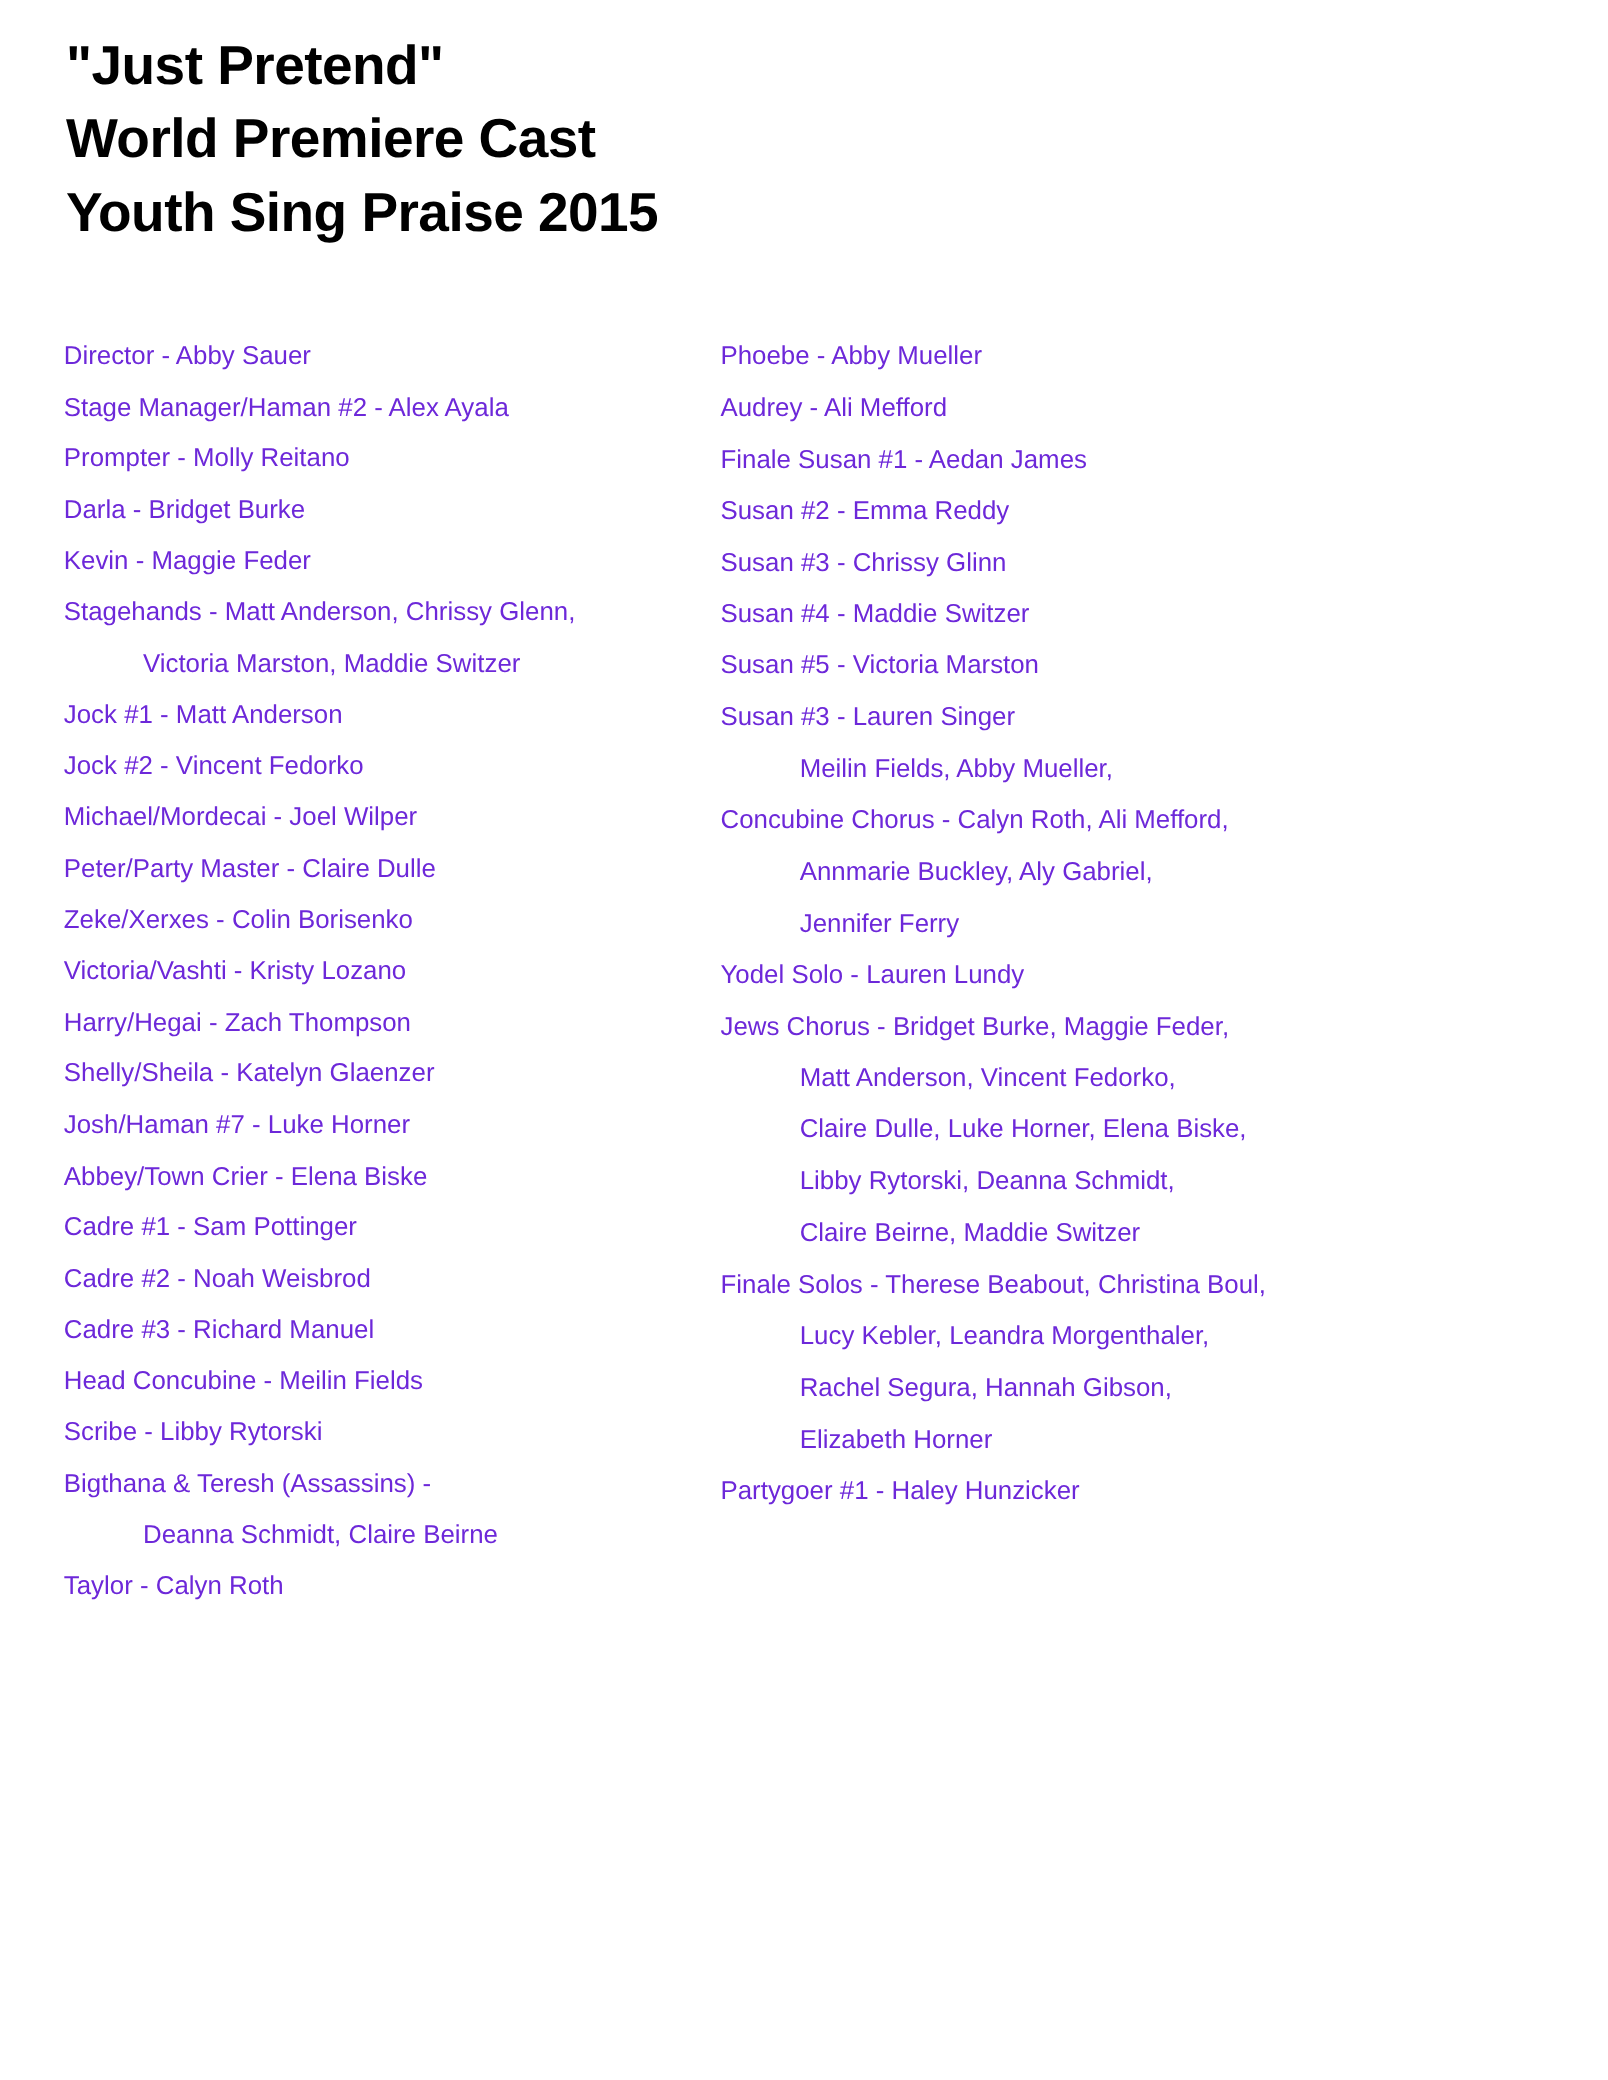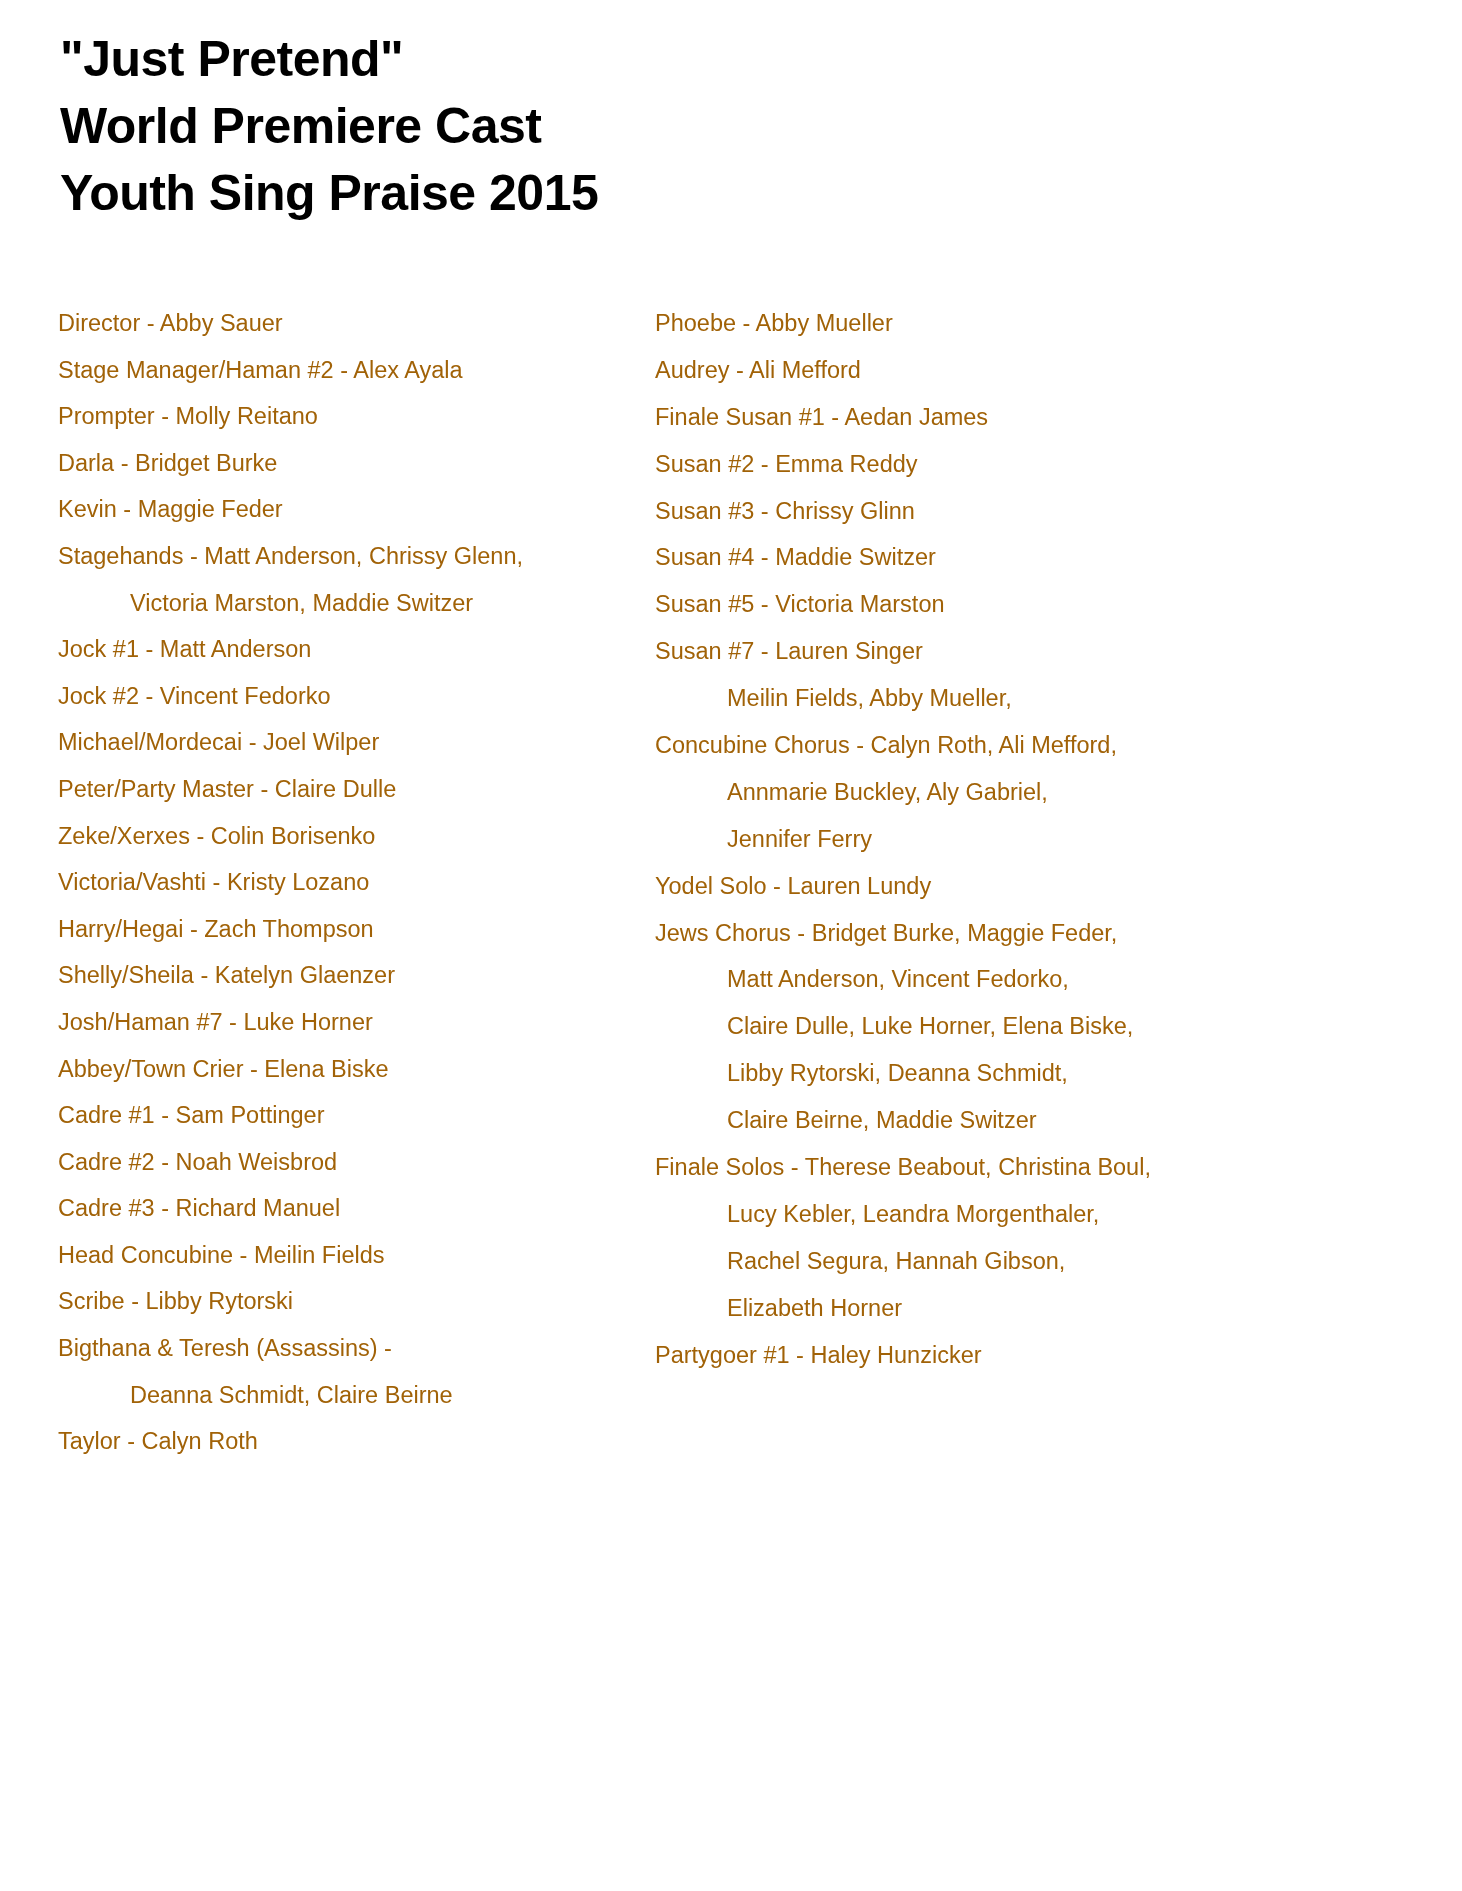--- a/index.html
+++ b/index.html
@@ -50,21 +50,21 @@
     left: 58px;
     width: 580px;
   }
   .col-right {
     left: 655px;
     width: 560px;
   }
   .entry {
     font-size: 23.5px;
     line-height: 1.0;
-    color: #a16207;
+    color: #6d28d9;
     margin: 0;
     padding: 0;
   }
   .entry .ln {
     display: block;
     height: 46.6px;
     line-height: 46.6px;
     white-space: nowrap;
   }
   .col-right .entry .ln {
@@ -179,21 +179,21 @@
         <div class="entry">
           <span class="ln">Susan #3 - Chrissy Glinn</span>
         </div>
         <div class="entry">
           <span class="ln">Susan #4 - Maddie Switzer</span>
         </div>
         <div class="entry">
           <span class="ln">Susan #5 - Victoria Marston</span>
         </div>
         <div class="entry">
-          <span class="ln">Susan #7 - Lauren Singer</span>
+          <span class="ln">Susan #3 - Lauren Singer</span>
         </div>
         <div class="entry">
           <span class="ln indent-r">Meilin Fields, Abby Mueller,</span>
           <span class="ln">Concubine Chorus - Calyn Roth, Ali Mefford,</span>
           <span class="ln indent-r">Annmarie Buckley, Aly Gabriel,</span>
           <span class="ln indent-r">Jennifer Ferry</span>
         </div>
         <div class="entry">
           <span class="ln">Yodel Solo - Lauren Lundy</span>
         </div>

